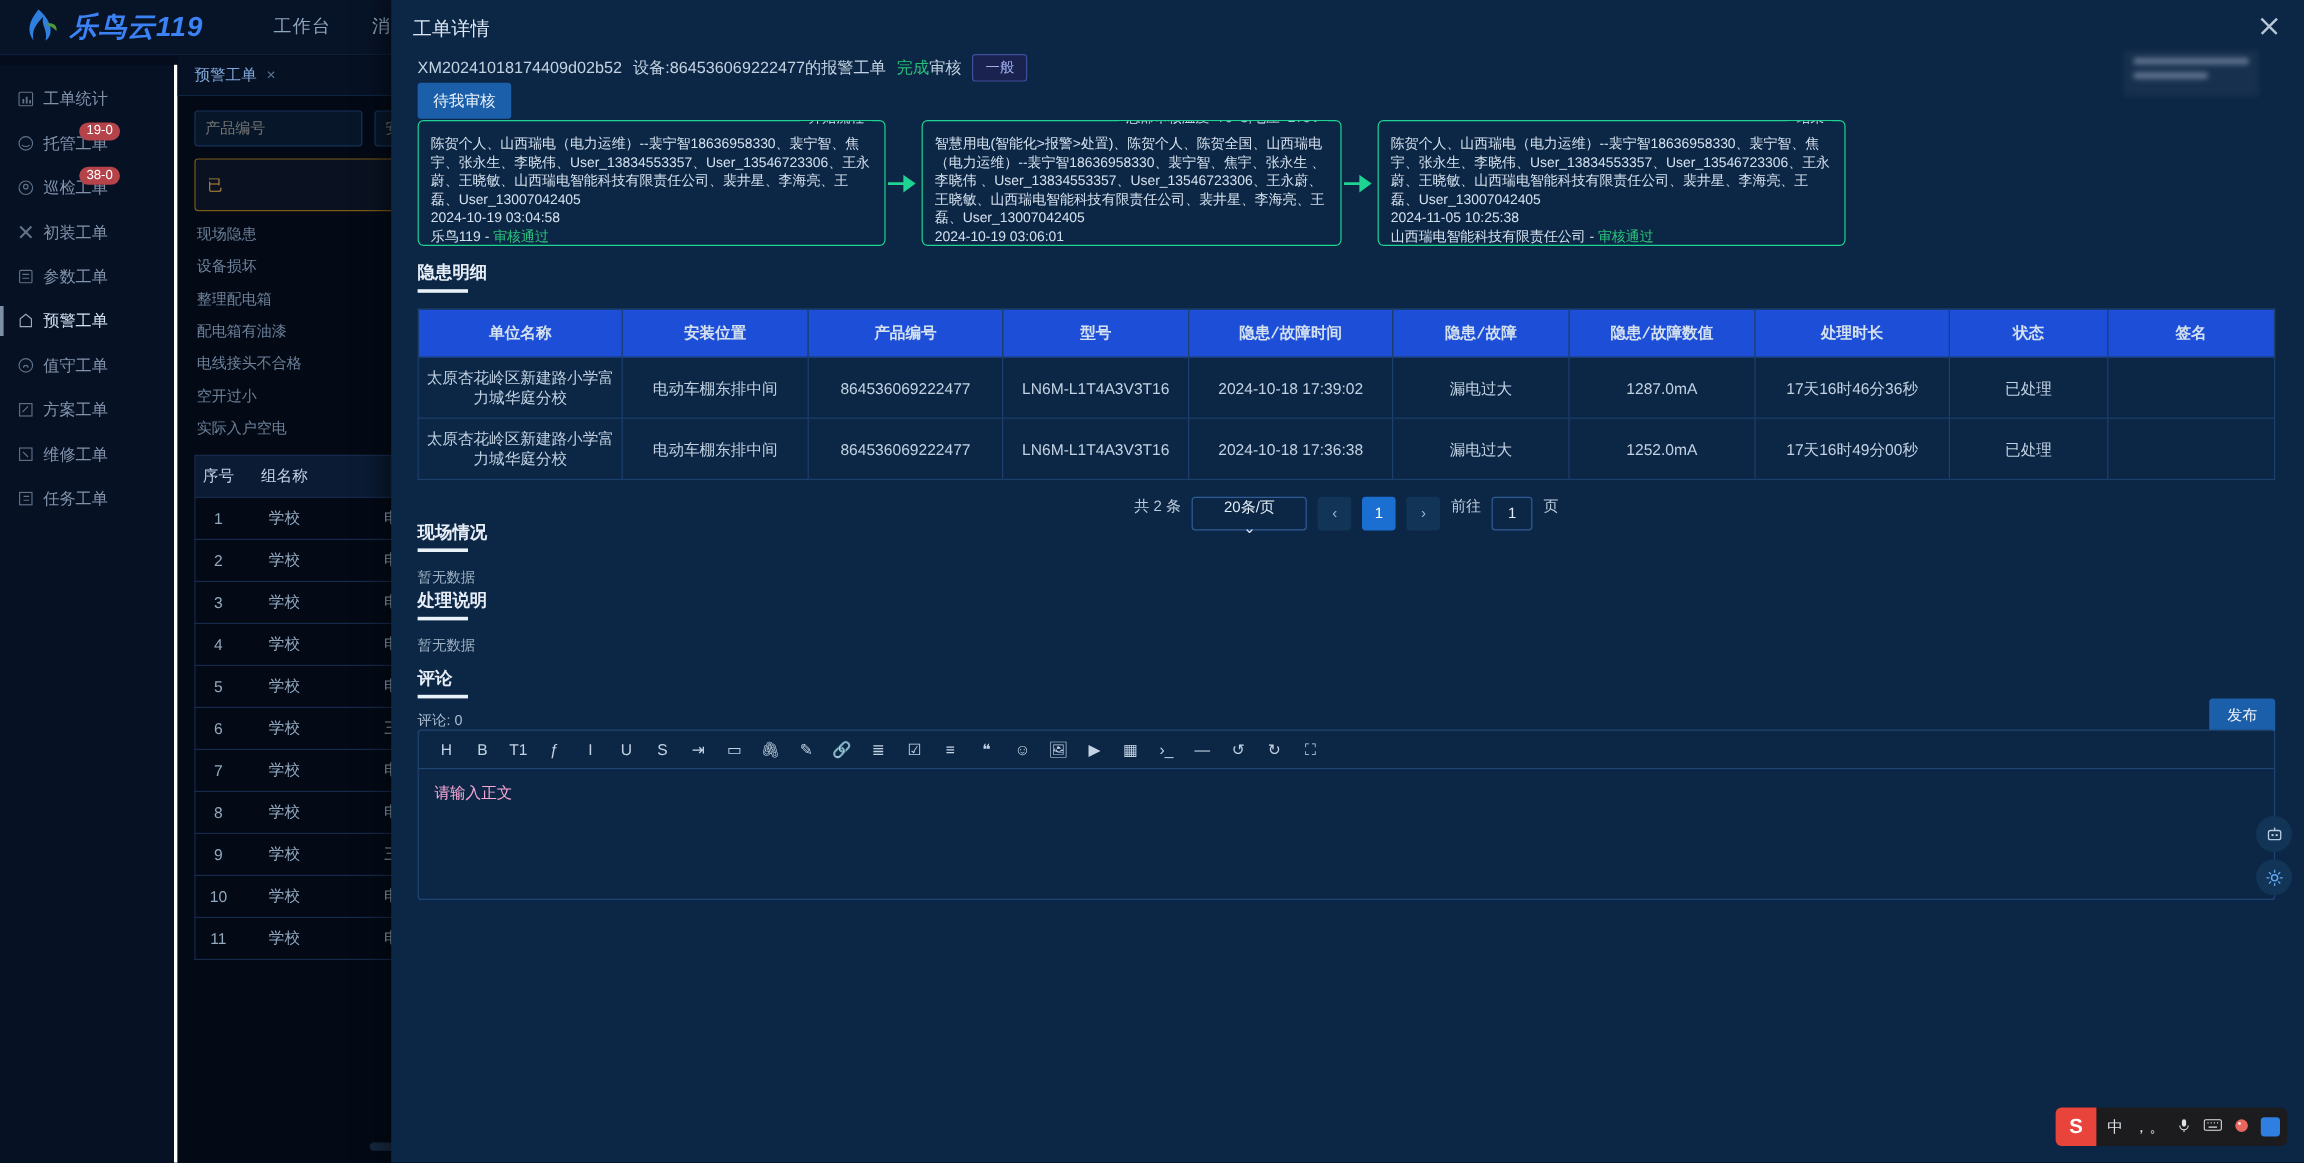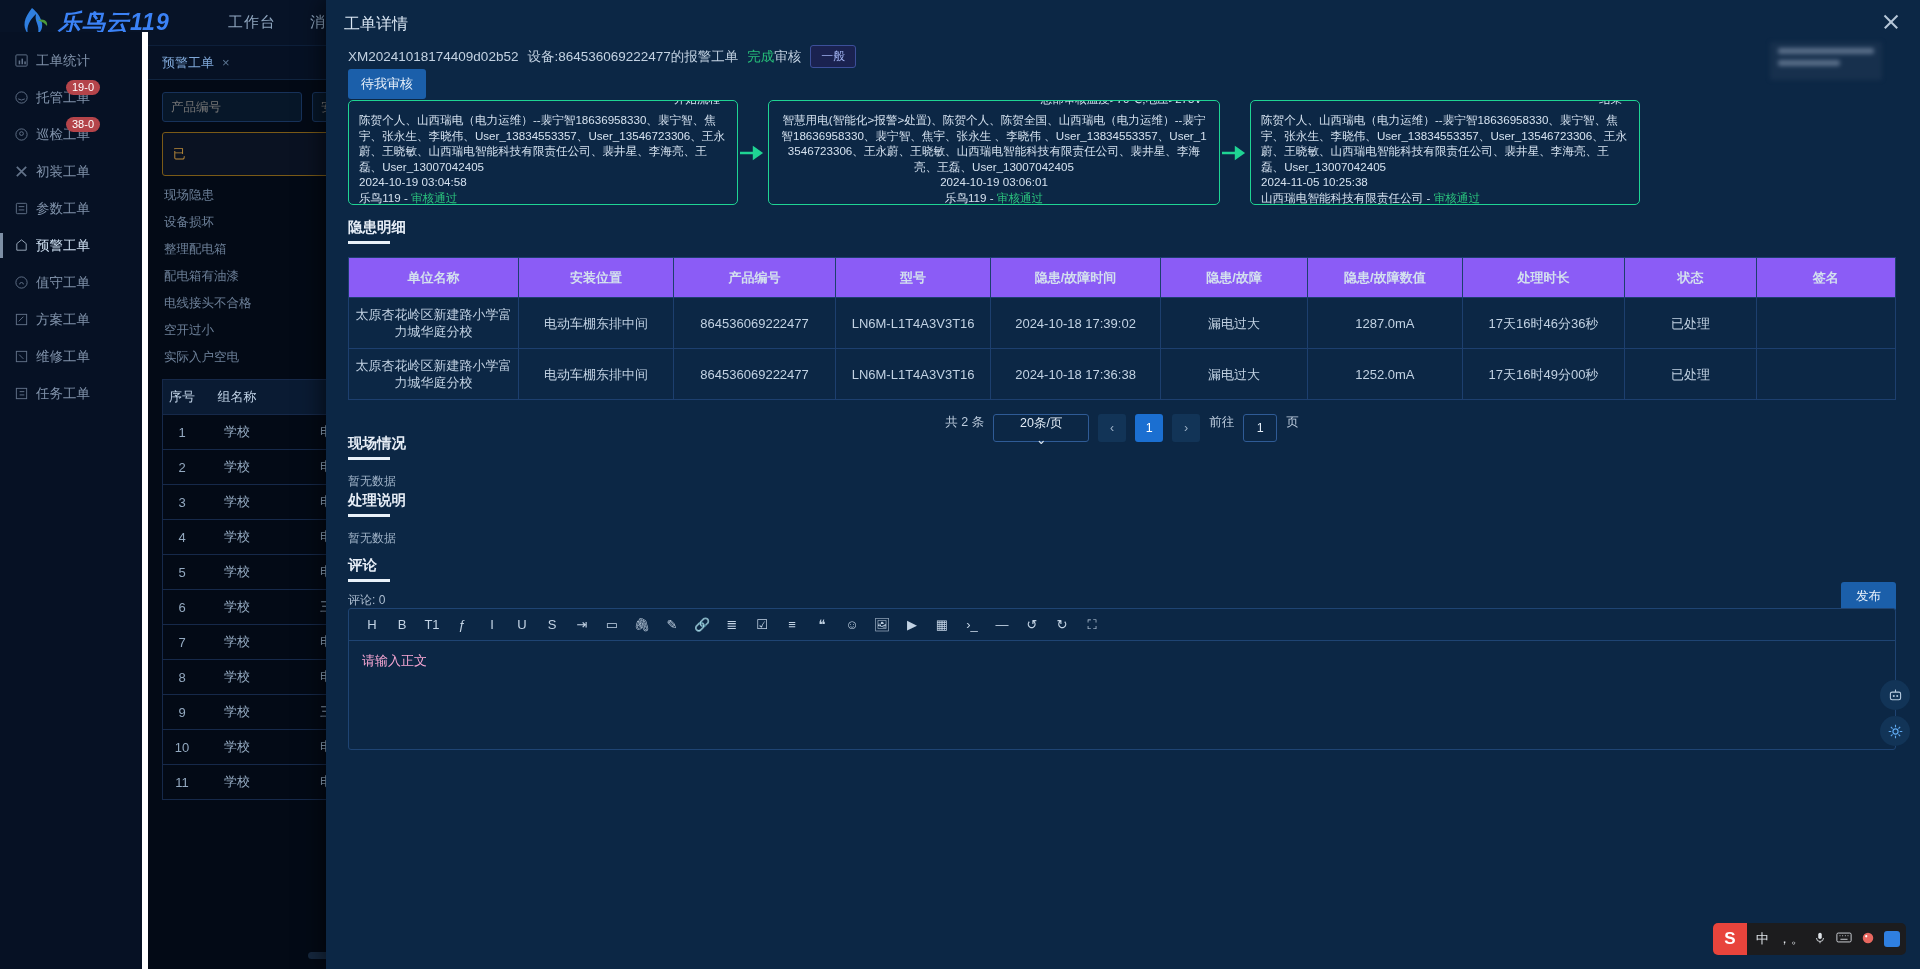--- a/index.html
+++ b/index.html
@@ -19,22 +19,22 @@
     background:#071327; display:flex; align-items:center;
     border-bottom:1px solid #0d1f3a;
   }
   .logo-wrap { display:flex; align-items:center; padding-left:18px; width:210px; }
   .logo-mark { width:34px; height:34px; position:relative; }
   .logo-text { font-size:23px; font-weight:bold; font-style:italic; color:#3b82f6; letter-spacing:1px; margin-left:6px;}
   .topnav { display:flex; align-items:center; gap:34px; margin-left:18px; }
   .topnav-item { font-size:15px; color:#8fa6bf; letter-spacing:1px; cursor:pointer; }
 
   .sidebar {
-    position:absolute; top:32px; left:0; width:148px; bottom:0;
-    background:#061124; border-right:6px solid #ffffff; padding-top:10px;
+    position:absolute; top:54px; left:0; width:148px; bottom:0;
+    background:#061124; border-right:3px solid #ffffff; padding-top:10px;
   }
   .side-item {
     height:37px; display:flex; align-items:center; gap:7px;
     padding-left:14px; font-size:13.5px; color:#8193ab; position:relative; cursor:pointer;
   }
   .side-item.active { color:#cfe0f2; }
   .side-item.active::before {
     content:""; position:absolute; left:0; top:6px; bottom:6px; width:3px; background:#7d8fa5;
   }
   .side-ico { width:15px; height:15px; flex:0 0 15px; opacity:.75; }
@@ -102,21 +102,21 @@
   }
 
   
   .flow { position:absolute; left:22px; top:100px; right:24px; display:flex; align-items:center; }
   .flow-card {
     position:relative; border:1px solid #1fd493; border-radius:5px;
     height:105px; padding:11px 10px 8px 10px; overflow:hidden;
     font-size:11.6px; line-height:15.6px; color:#d4e1ef;
   }
   .flow-card.c1{ width:390px; }
-  .flow-card.c2{ width:452px;text-align:center; }
+  .flow-card.c2{ width:350px; }
   .flow-card.c3{ width:390px; }
   .flow-label {
     position:absolute; right:10px; top:-9px; background:#0c2745;
     padding:0 7px; font-size:11.5px; color:#dbe7f4; white-space:nowrap;
   }
   .flow-arrow { width:30px; display:flex; align-items:center; justify-content:center;}
   .flow-arrow svg{ width:26px; height:16px; }
   .flow-ppl { word-break:break-all; }
   .flow-green { color:#2bc47e; }
   .flow-time{ }
@@ -126,21 +126,21 @@
   .sec-title { font-size:14.5px; color:#e7eef7; font-weight:bold; position:relative; display:inline-block; padding-bottom:7px; }
   .sec-title:after { content:""; position:absolute; left:0; bottom:0; width:42px; height:3px; background:#e9f1f9; }
   .sec-empty { font-size:12px; color:#9fb2c7; margin-top:13px; }
 
   
   table.dt { border-collapse:collapse; width:100%; table-layout:fixed; }
   table.dt th, table.dt td {
     border:1px solid #1d3f6e; text-align:center; font-size:13px; color:#d3e0ee;
     padding:8px 4px;
   }
-  table.dt th { height:40px; font-weight:bold; background:#8b5cf6; }
+  table.dt th { height:40px; font-weight:bold; background:#1d4ed8;font-family:Liberation Mono, monospace; }
   table.dt td { height:51px; color:#c2d2e3; line-height:17px; }
 
   .pager { display:flex; align-items:flex-start; justify-content:center; gap:9px; margin-top:14px; font-size:12.5px; color:#bdccdd;}
   .pg-sel { border:1px solid #2f5b96; background:#0c2745; border-radius:3px; height:28px; width:96px;
             display:flex; align-items:center; justify-content:space-between; padding:0 9px; font-size:12.5px; color:#e2ecf6;flex-direction:column;}
   .pg-arrow { width:28px; height:28px; background:#123457; border-radius:3px; display:flex; align-items:center; justify-content:center; color:#9fb3c8; cursor:pointer;}
   .pg-num { width:28px; height:28px; background:#1b6fd1; border-radius:3px; color:#fff;
             display:flex; align-items:center; justify-content:center; font-size:12.5px; cursor:pointer;}
   .pg-input { width:34px; height:28px; border:1px solid #2f5b96; background:#0c2745; border-radius:3px;
               color:#e2ecf6; font-size:12.5px; text-align:center; }

